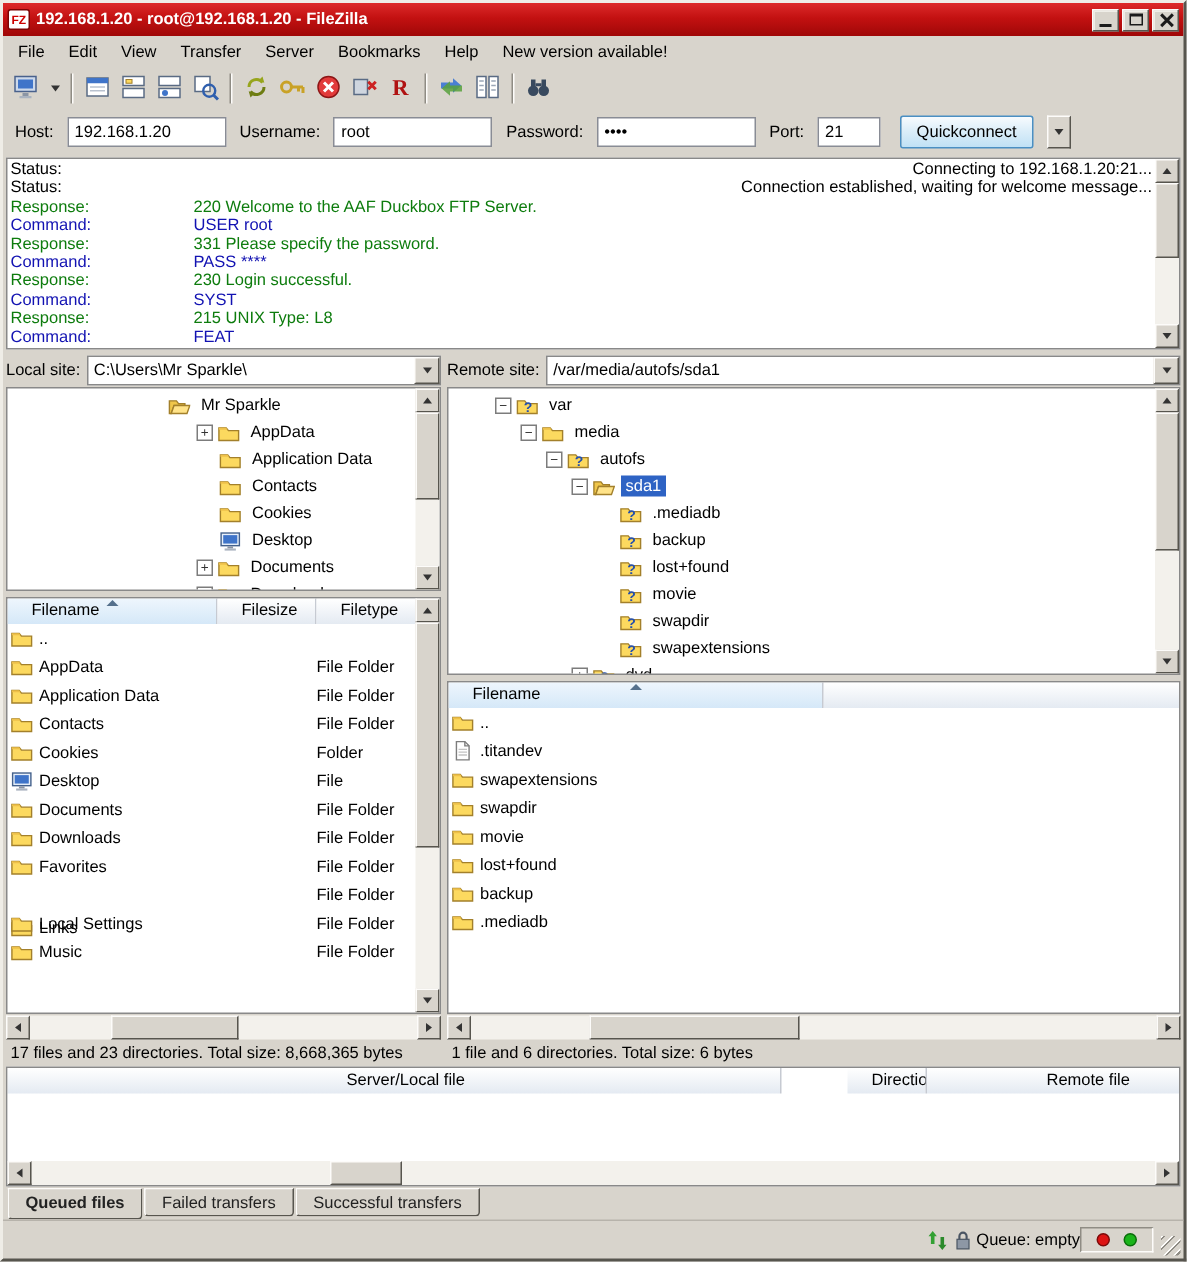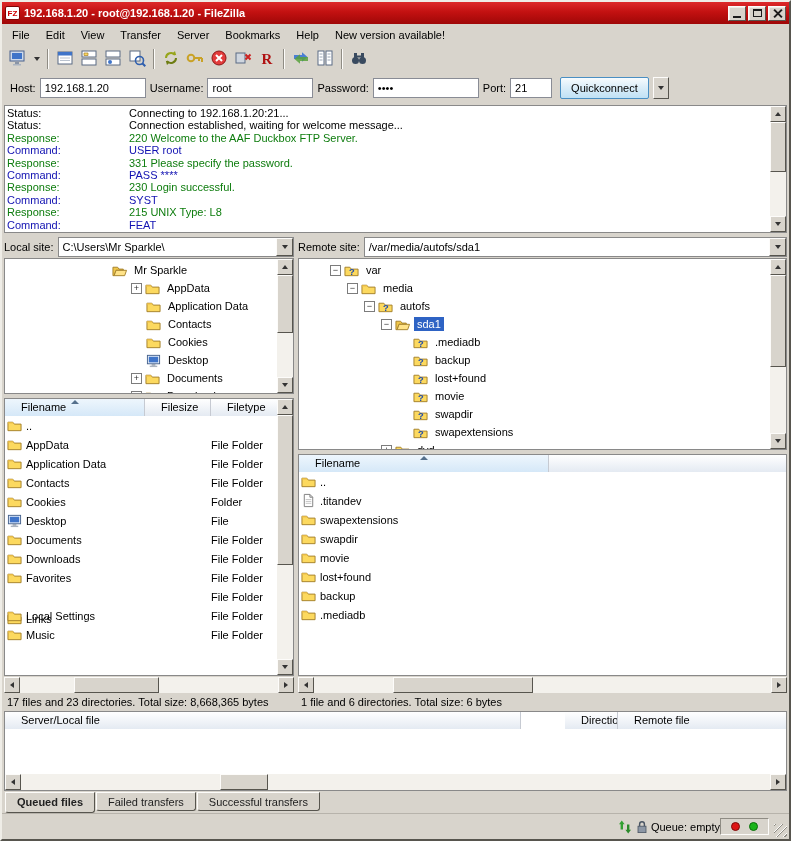--- a/index.html
+++ b/index.html
@@ -39,21 +39,21 @@
 
   
   .menubar{ height:21px; flex:0 0 21px; display:flex; align-items:center; padding-left:2px; }
   .menu-item{ padding:2px 8px; white-space:nowrap; }
   .toolbar{ height:28px; flex:0 0 28px; display:flex; align-items:center; padding-left:4px; }
   .tb-btn{ width:24px; height:24px; display:flex; align-items:center; justify-content:center; }
   .tb-drop{ width:13px; height:24px; display:flex; align-items:center; justify-content:center; }
   .tb-sep{ width:2px; height:20px; border-left:1px solid #8f8c84; border-right:1px solid #fdfcfa; margin:0 4px; }
 
   
-  .quickbar{ height:30px; flex:0 0 30px; display:flex; align-items:center; gap:4px; padding-left:8px; }
+  .quickbar{ height:30px; flex:0 0 30px; display:flex; align-items:center; gap:9px; padding-left:8px; }
   .qc-input{
     height:20px; border:1px solid #898c95; background:#fff; font-family:"Liberation Sans",sans-serif;
     font-size:11px; padding:1px 4px;
   }
   .w105{ width:106px; } .w42{ width:42px; }
   .qc-btn{
     height:22px; padding:0 10px; font-family:"Liberation Sans",sans-serif; font-size:11px;
     border:1px solid #4a8fc3; border-radius:2px; margin-left:4px;
     background:linear-gradient(180deg,#f7fbfe,#dceef9 45%,#c0e1f5);
   }
@@ -62,21 +62,21 @@
     background:#d8d4cc; border:1px solid; border-color:#fdfcfa #57554e #57554e #fdfcfa;
   }
 
   
   .log-wrap{
     flex:0 0 128px; margin:2px; background:#fff; border:1px solid #898989;
     position:relative; overflow:hidden; padding:1px 18px 0 2px;
   }
   .log-line{ display:flex; line-height:12.4px; white-space:pre; }
   .log-label{ width:122px; flex:0 0 122px; }
-  .log-line.status{ color:#000; }
+  .log-line.status{ color:#000;justify-content:space-between; }
   .log-line.response{ color:#0d7c0d; }
   .log-line.command{ color:#1212b2; }
   .log-line.response .log-label{ color:#0d7c0d; }
   .log-line.command .log-label{ color:#1212b2; }
 
   
   .vscroll{ position:absolute; top:0; right:0; bottom:0; width:16px; background:#f3f1ec; }
   .hscroll{ position:relative; height:16px; flex:0 0 16px; background:#f3f1ec; margin-top:1px; }
   .sb-btn{
     position:absolute; width:16px; height:16px; background:#d8d4cc;
@@ -144,21 +144,21 @@
   .f-cell{ overflow:hidden; flex:0 0 auto; }
   .f-name{ display:flex; align-items:center; padding-left:2px; }
   .f-name .t-icon{ margin-right:4px; }
   .f-size{ text-align:right; padding-right:6px; }
   .f-type{ flex:1; }
   .status-text{ height:18px; flex:0 0 18px; padding:3px 2px 0 3px; white-space:nowrap; overflow:hidden; }
 
   
   .queue-pane{
     flex:0 0 80px; margin:0 2px; background:#fff; border:1px solid #898989;
-    display:flex; flex-direction:column; overflow:hidden;
+    display:flex; flex-direction:column; overflow:hidden;text-align:center;
   }
   .queue-body{ flex:1; background:#fff; }
   .tabs-row{ height:22px; flex:0 0 22px; display:flex; align-items:flex-start; padding:1px 0 0 3px; gap:1px; }
   .tab{
     height:19px; line-height:18px; padding:0 11px; background:#d8d4cc;
     border:1px solid; border-color:#fdfcfa #57554e #57554e #fdfcfa;
     border-radius:0 0 3px 3px; color:#222;
   }
   .tab.active{ font-weight:bold; height:21px; }
 

